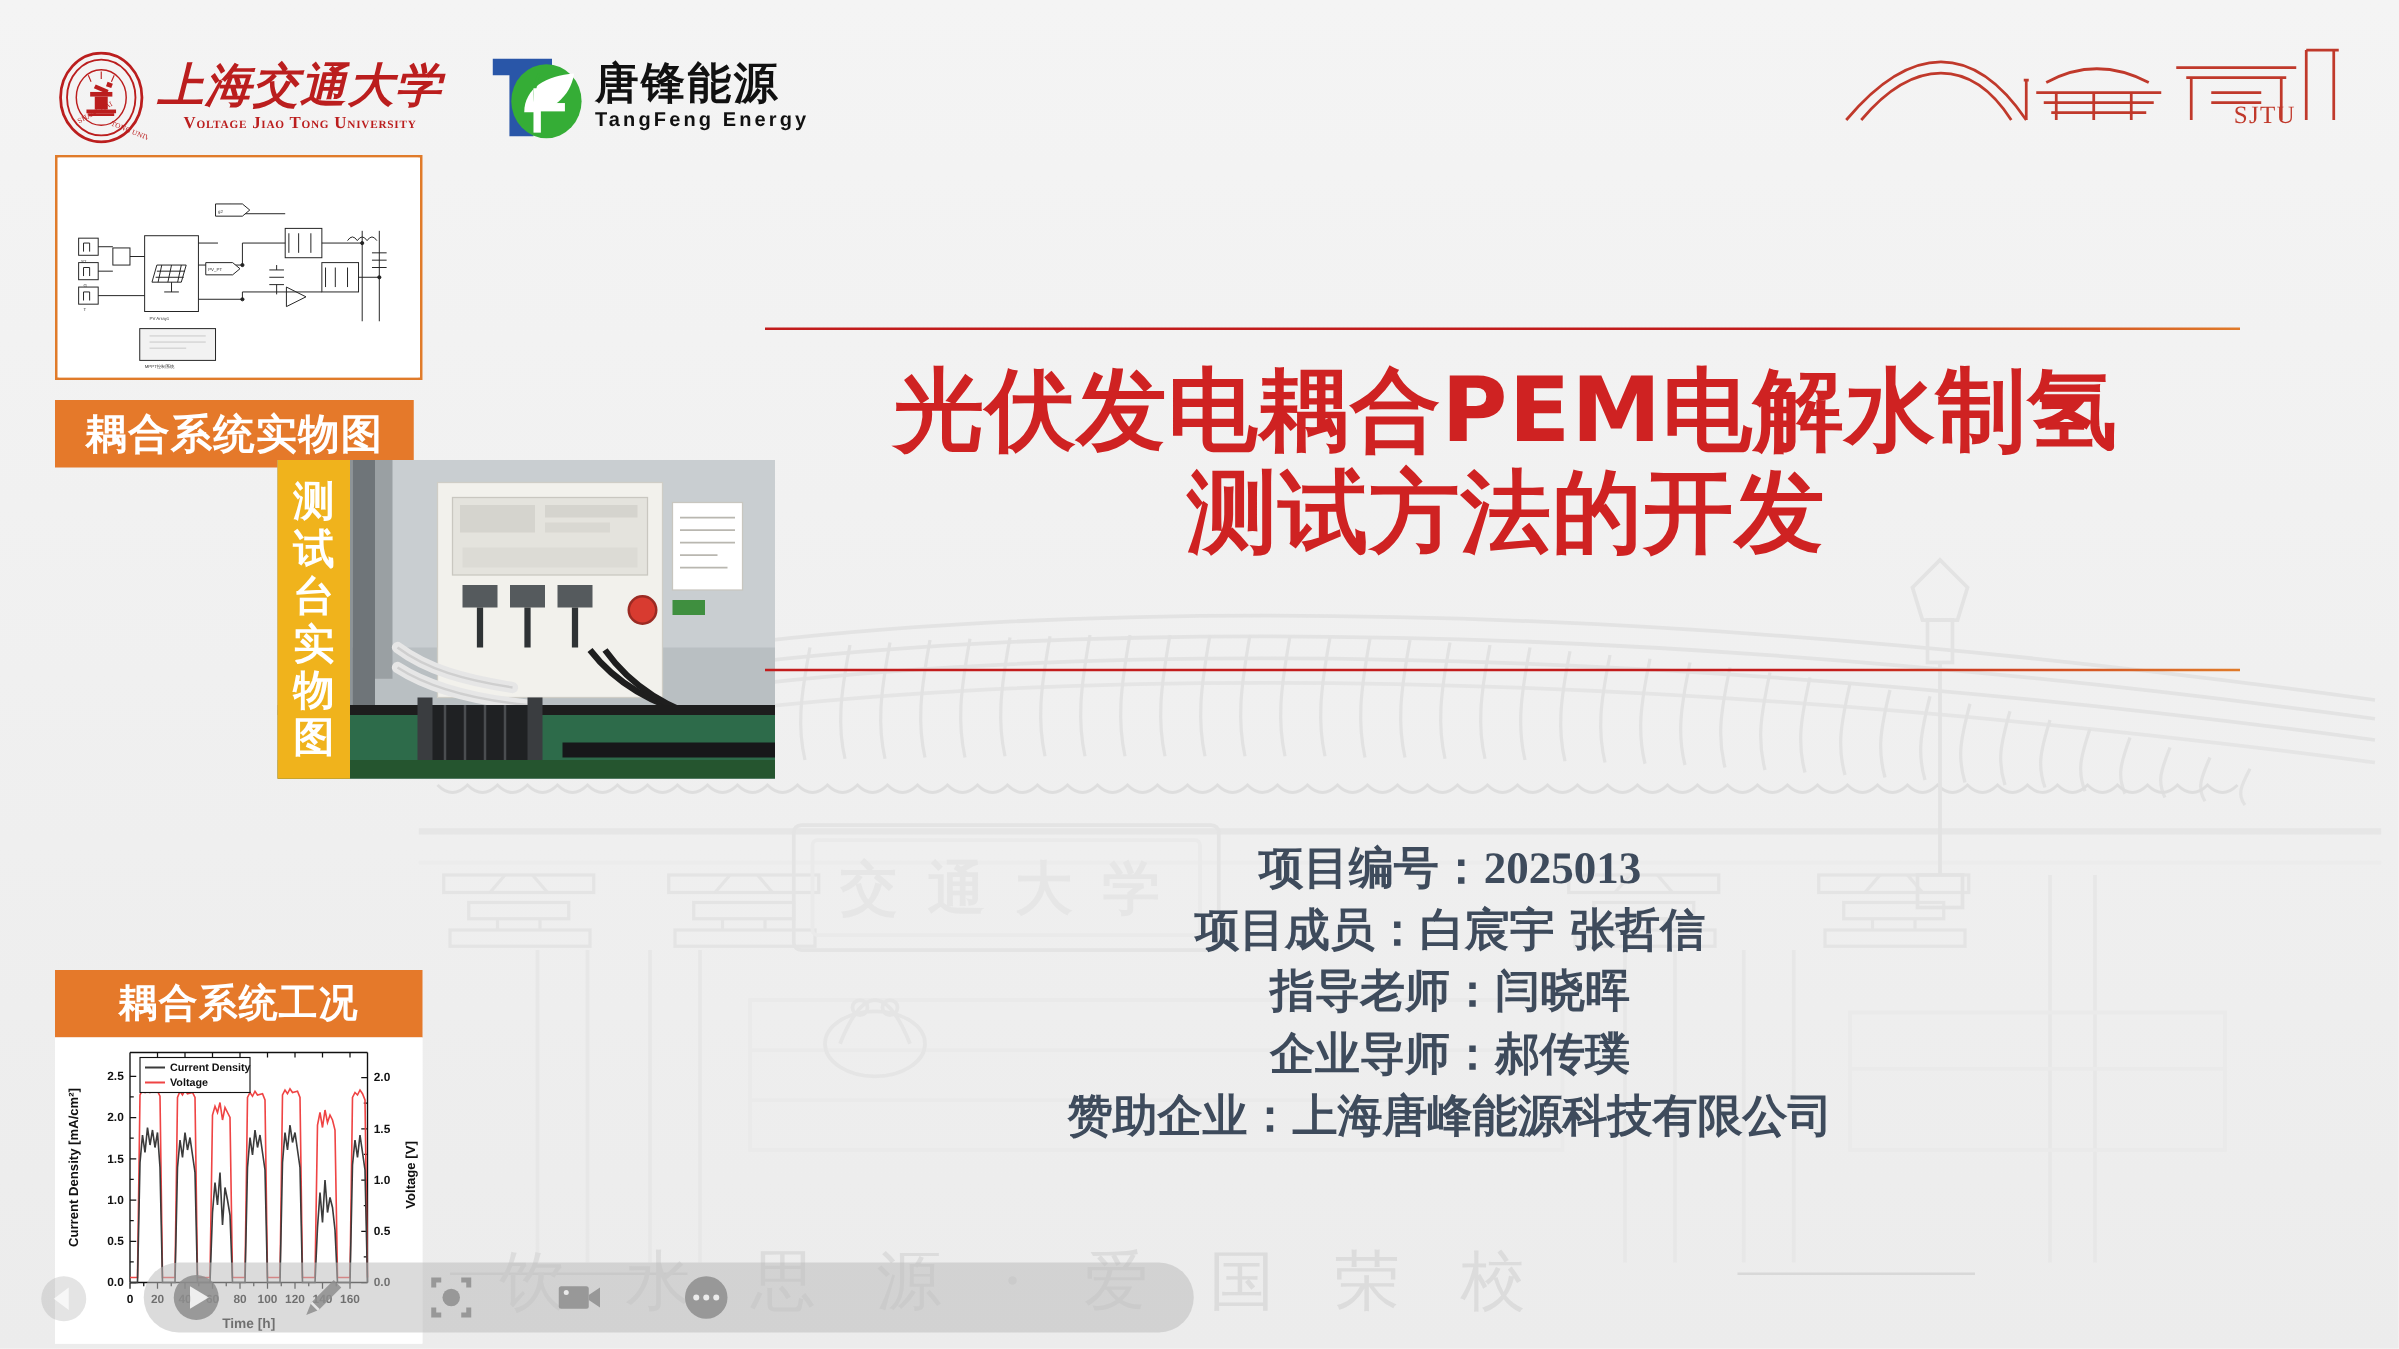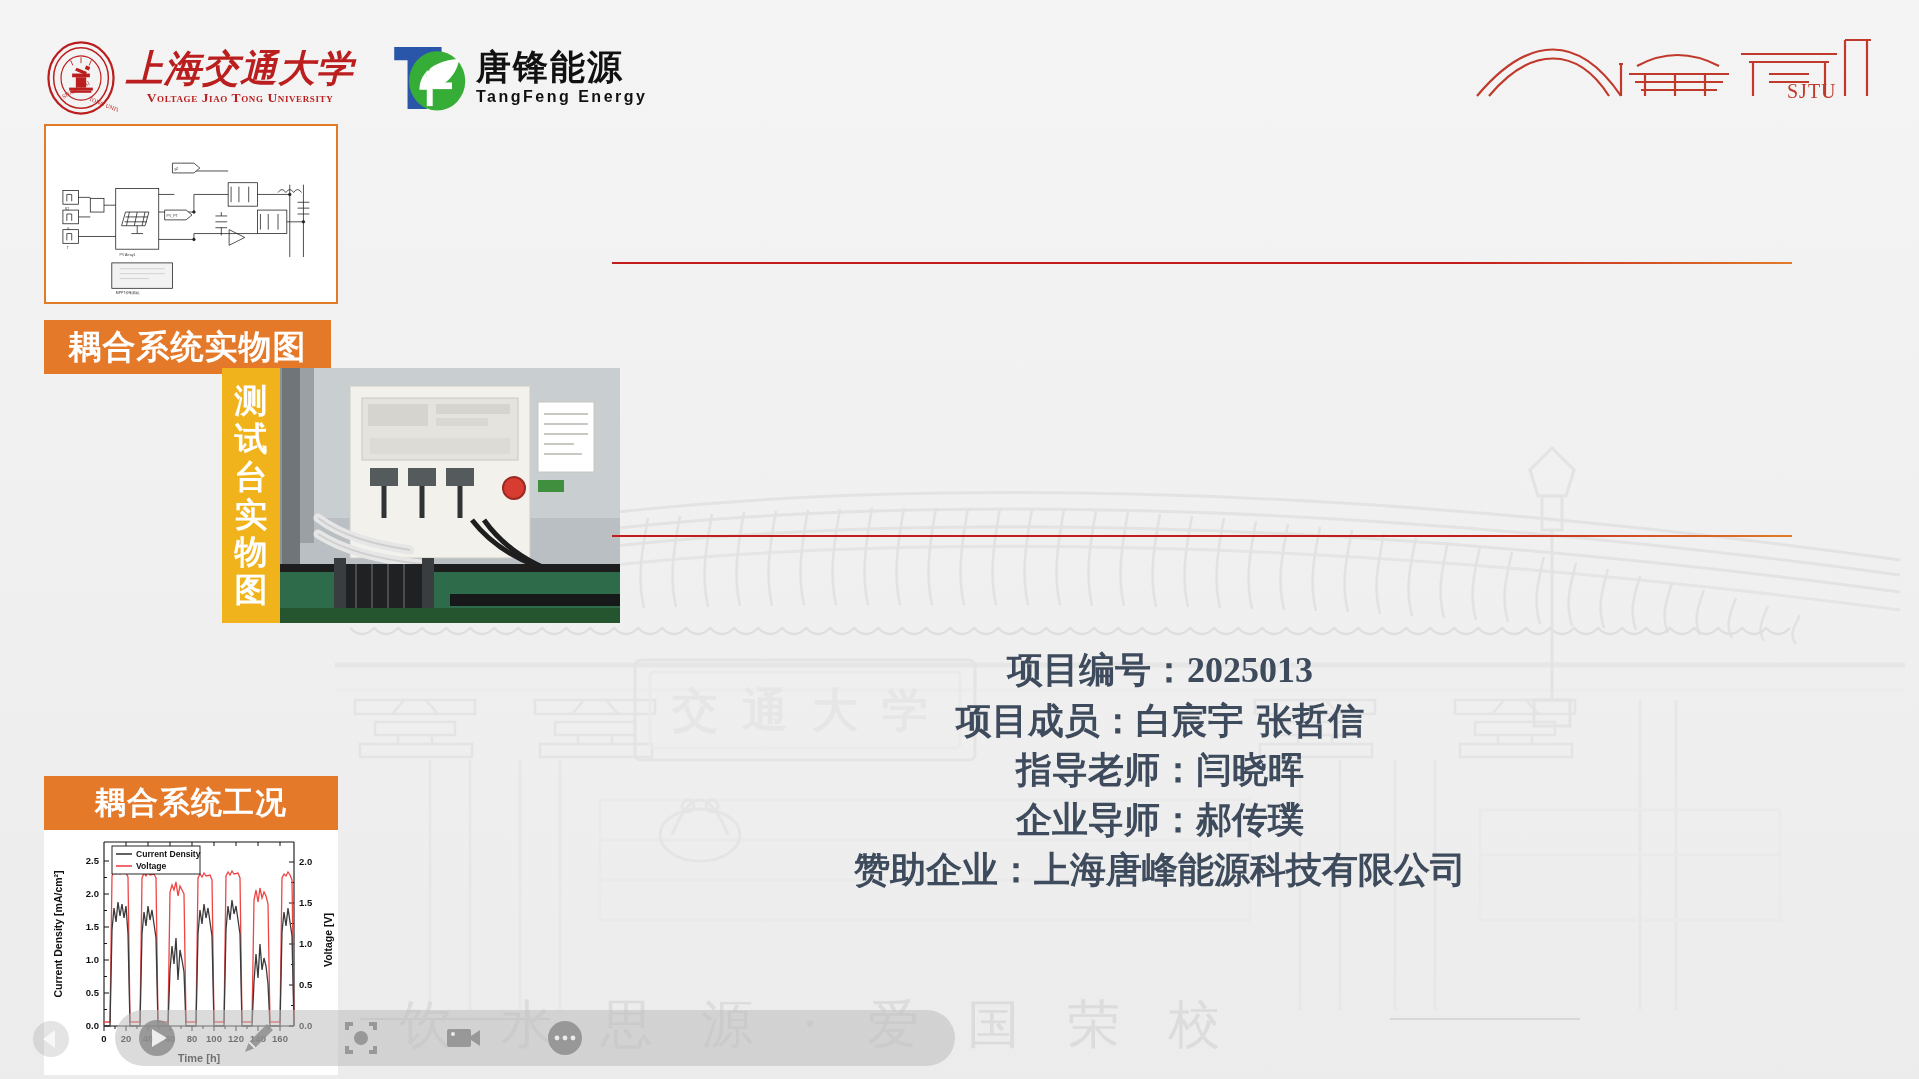--- a/index.html
+++ b/index.html
@@ -62,21 +62,21 @@
   .rule-top { position:absolute; left:612px; top:262px; width:1180px; height:2px;
               background:linear-gradient(90deg,#c21c1c 0%,#c21c1c 72%,#e07b2a 100%); }
   .rule-bot { position:absolute; left:612px; top:535px; width:1180px; height:2px;
               background:linear-gradient(90deg,#c21c1c 0%,#c21c1c 72%,#e07b2a 100%); }
   .title { position:absolute; left:600px; top:288px; width:1210px; text-align:center;
            font-family:"DejaVu Sans",sans-serif; font-weight:bold; color:#cf2222;
            font-size:72px; line-height:1.12; letter-spacing:1px; }
   .title .l2 { display:block; }
 
   
-  .info { position:absolute; left:760px; top:645px; width:800px; text-align:center;
+  .info { position:absolute; left:760px; top:670px; width:800px; text-align:center;
           font-family:"DejaVu Sans",sans-serif; font-weight:bold; color:#3e4b5c;
           font-size:36px; line-height:1.38; }
   .info .row { white-space:nowrap; }
   .info .num { font-family:"Liberation Serif",serif; font-weight:bold; }
 
   
   .motto { position:absolute; left:0; top:990px; width:1636px; text-align:center;
            font-family:"DejaVu Serif",serif; font-size:52px; color:#dcdcdc; letter-spacing:16px; }
   .motto-line-l { position:absolute; left:360px; top:1018px; width:190px; height:2px; background:#d8d8d8; }
   .motto-line-r { position:absolute; left:1390px; top:1018px; width:190px; height:2px; background:#d8d8d8; }
@@ -561,20 +561,24 @@
         <rect x="68" y="16" width="88" height="28" fill="#fff" stroke="#111" stroke-width="0.9"></rect>
         <path d="M72 24 h16" stroke="#3b3b3b" stroke-width="1.6"></path>
         <path d="M72 36 h16" stroke="#ef4444" stroke-width="1.6"></path>
         <text x="92" y="27" font-family="Liberation Sans, sans-serif" font-size="8.6" font-weight="bold" fill="#111">Current Density</text>
         <text x="92" y="39" font-family="Liberation Sans, sans-serif" font-size="8.6" font-weight="bold" fill="#111">Voltage</text>
       </g>
     </svg>
   </div>
 
   <div class="rule-top"></div>
+  <div class="title">
+    <span>光伏发电耦合PEM电解水制氢</span>
+    <span class="l2">测试方法的开发</span>
+  </div>
   <div class="rule-bot"></div>
 
   <div class="info">
     <div class="row">
       <span>项目编号：</span><span class="num">2025013</span>
     </div>
     <div class="row">
       <span>项目成员：</span><span>白宸宇 张哲信</span>
     </div>
     <div class="row">

